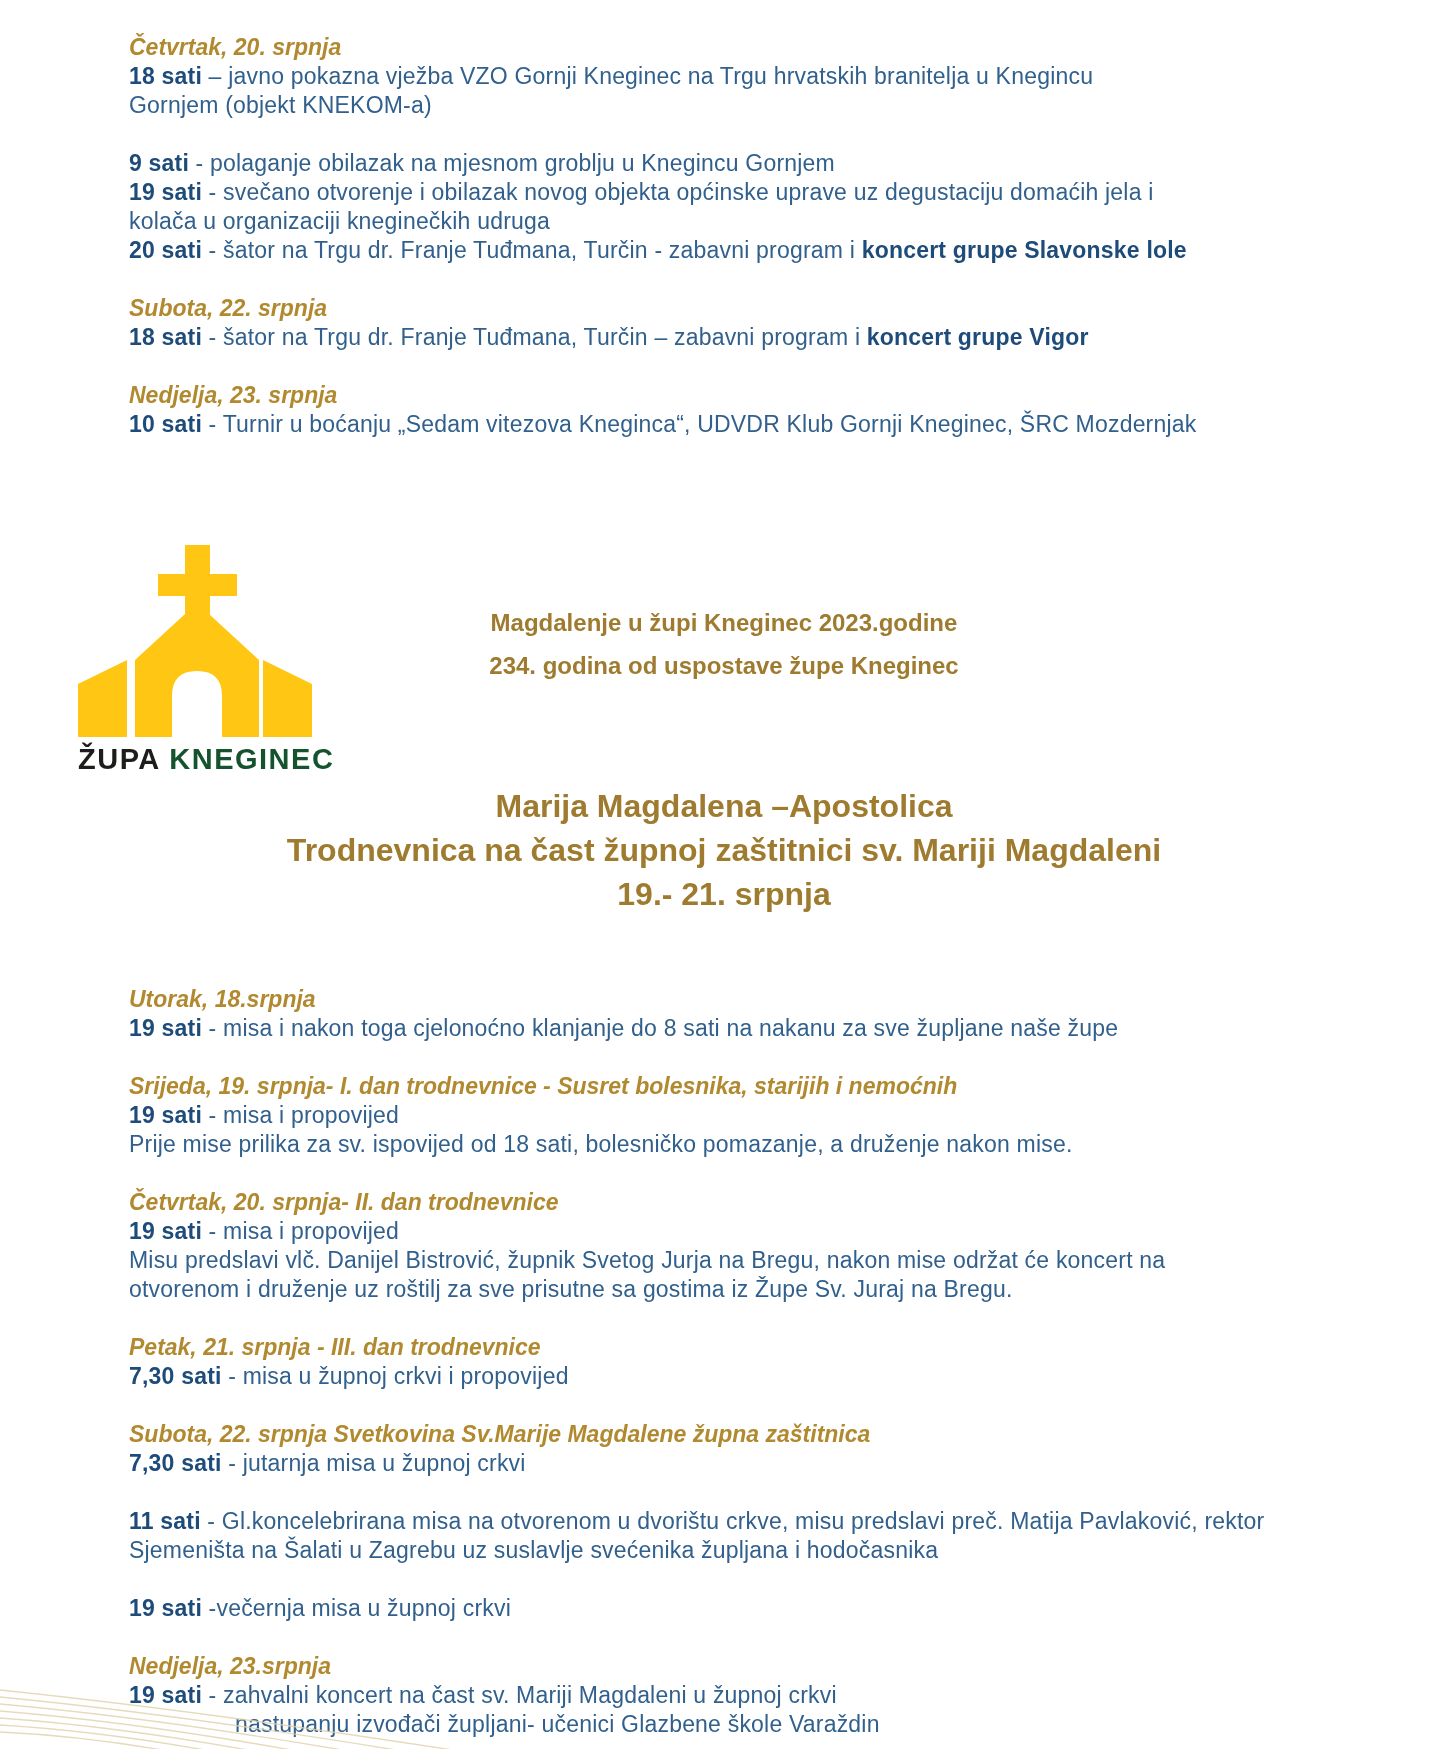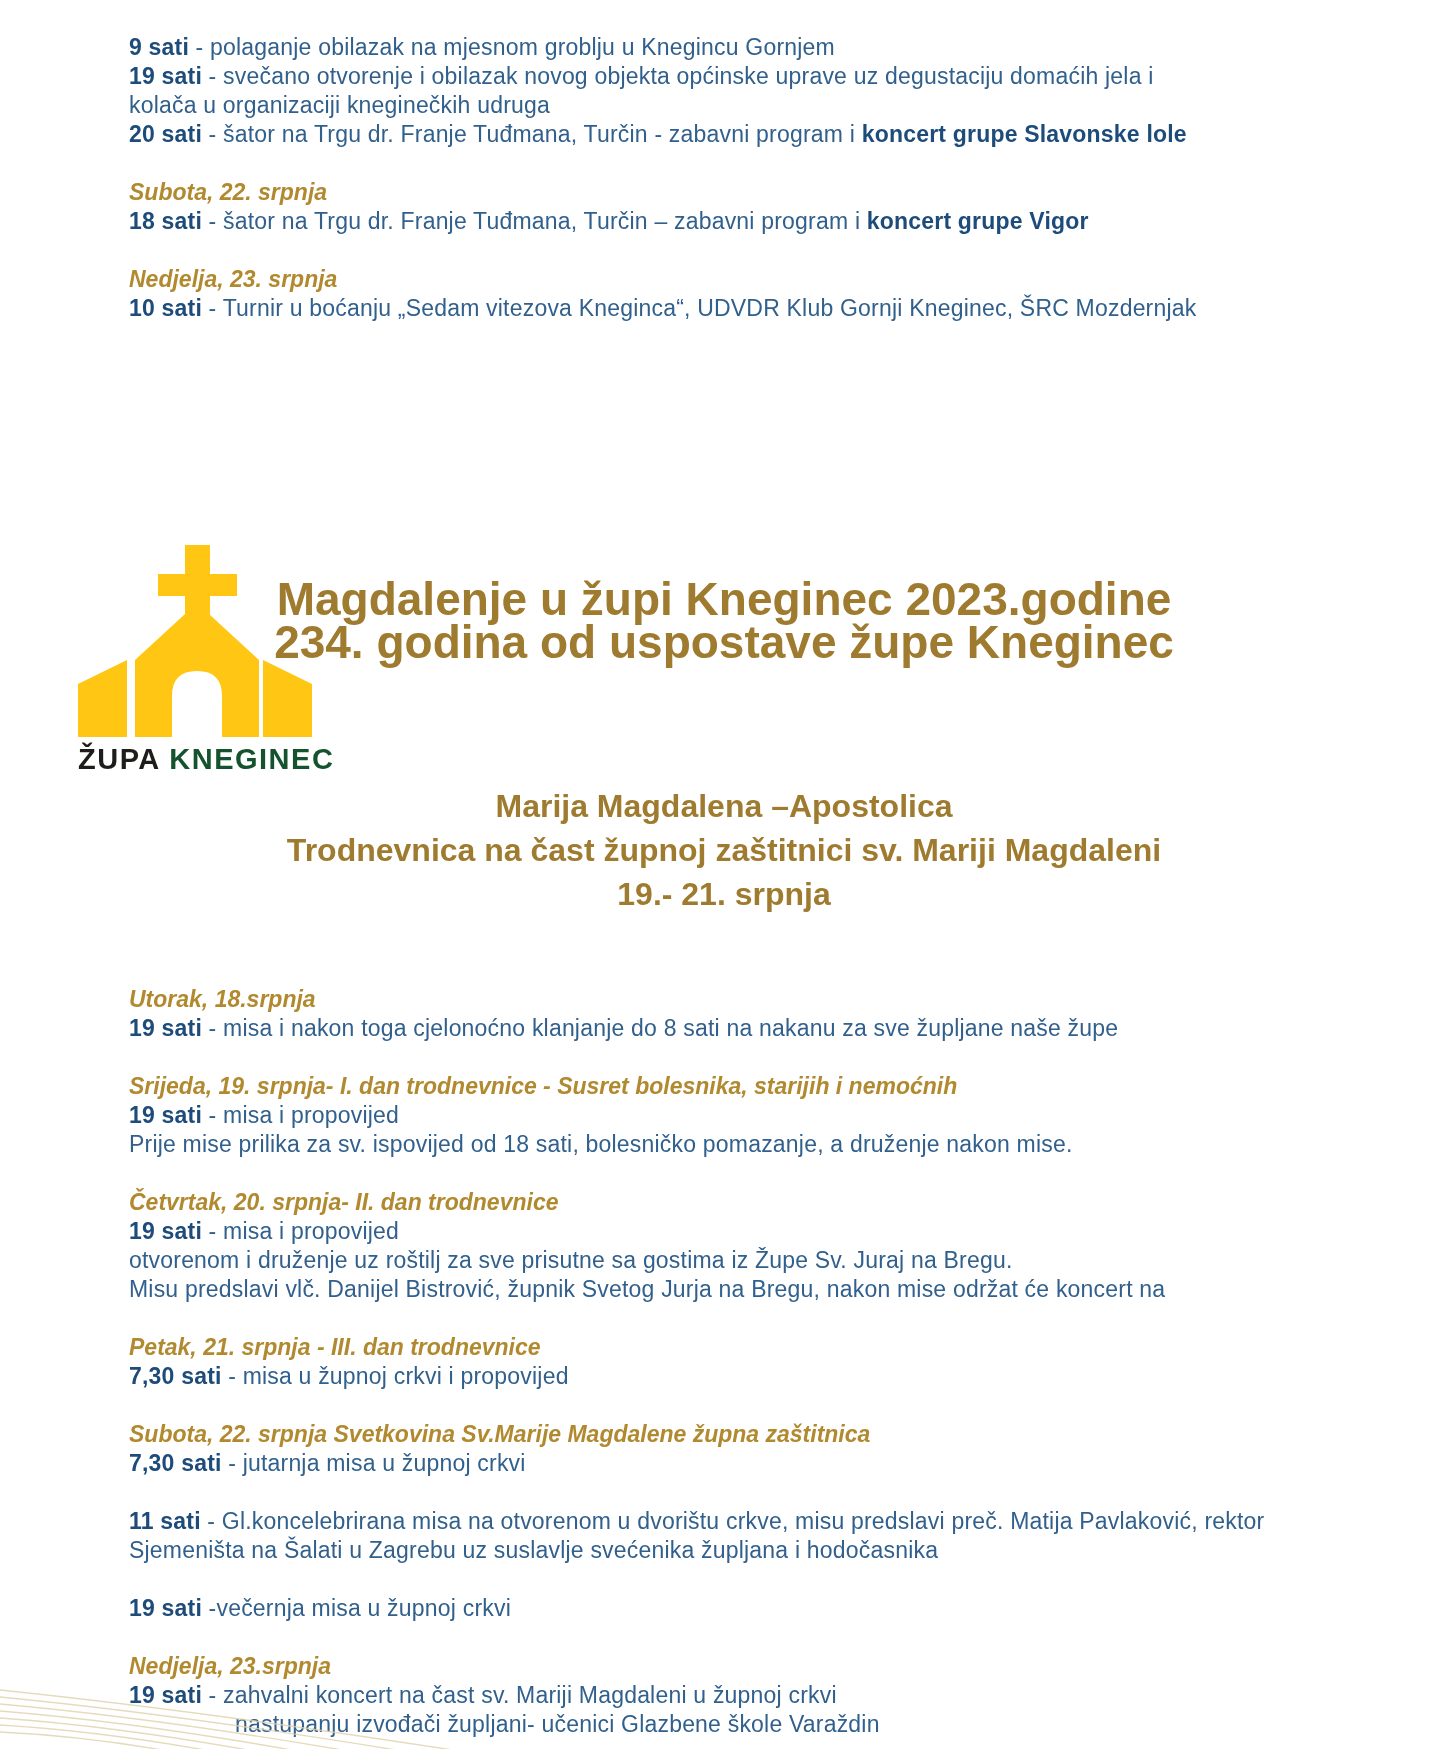--- a/index.html
+++ b/index.html
@@ -48,34 +48,39 @@
   .logo-text .zupa { color:#1d1d1b; }
   .logo-text .kneginec { color:#14532d; }
 
   
   .title-block {
     position:absolute; left:0; width:1448px;
     text-align:center;
     color:#9e7b2e;
     font-weight:bold;
   }
-  .main-title { top:578px; font-size:46px; line-height:43px; }
+  .main-title { top:601px; font-size:24px; line-height:43px; }
   .sub-title  { top:784px; font-size:32px; line-height:44px; }
   .title-block p { margin:0; }
 
   
   .corner-deco { position:absolute; left:0; bottom:0; width:600px; height:62px; }
 </style>
 </head>
 <body>
 
 <div class="page">
 
   <div class="schedule top-schedule">
 
+    <div class="section">
+      <p class="day">Četvrtak, 20. srpnja</p>
+      <p class="line"><b class="time">18 sati</b><span> – javno pokazna vježba VZO Gornji Kneginec na Trgu hrvatskih branitelja u Knegincu</span></p>
+      <p class="line"><span>Gornjem (objekt KNEKOM-a)</span></p>
+    </div>
 
     <div class="section">
       <p class="line"><b class="time">9 sati</b><span> - polaganje obilazak na mjesnom groblju u Knegincu Gornjem</span></p>
       <p class="line"><b class="time">19 sati</b><span> - svečano otvorenje i obilazak novog objekta općinske uprave uz degustaciju domaćih jela i</span></p>
       <p class="line"><span>kolača u organizaciji kneginečkih udruga</span></p>
       <p class="line"><b class="time">20 sati</b><span> - šator na Trgu dr. Franje Tuđmana, Turčin - zabavni program i </span><b class="tail">koncert grupe Slavonske lole</b></p>
     </div>
 
     <div class="section">
       <p class="day">Subota, 22. srpnja</p>
@@ -125,22 +130,22 @@
 
     <div class="section">
       <p class="day">Srijeda, 19. srpnja- I. dan trodnevnice - Susret bolesnika, starijih i nemoćnih</p>
       <p class="line"><b class="time">19 sati</b><span> - misa i propovijed</span></p>
       <p class="line"><span>Prije mise prilika za sv. ispovijed od 18 sati, bolesničko pomazanje, a druženje nakon mise.</span></p>
     </div>
 
     <div class="section">
       <p class="day">Četvrtak, 20. srpnja- II. dan trodnevnice</p>
       <p class="line"><b class="time">19 sati</b><span> - misa i propovijed</span></p>
+      <p class="line"><span>Misu predslavi vlč. Danijel Bistrović, župnik Svetog Jurja na Bregu,  nakon mise održat će koncert na</span></p>
       <p class="line"><span>otvorenom i druženje uz roštilj za sve prisutne sa gostima iz Župe Sv. Juraj na Bregu.</span></p>
-      <p class="line"><span>Misu predslavi vlč. Danijel Bistrović, župnik Svetog Jurja na Bregu,  nakon mise održat će koncert na</span></p>
     </div>
 
     <div class="section">
       <p class="day">Petak, 21. srpnja - III. dan trodnevnice</p>
       <p class="line"><b class="time">7,30 sati</b><span> - misa u župnoj crkvi i propovijed</span></p>
     </div>
 
     <div class="section">
       <p class="day">Subota, 22. srpnja Svetkovina Sv.Marije Magdalene župna zaštitnica</p>
       <p class="line"><b class="time">7,30 sati</b><span> - jutarnja misa u župnoj crkvi</span></p>

